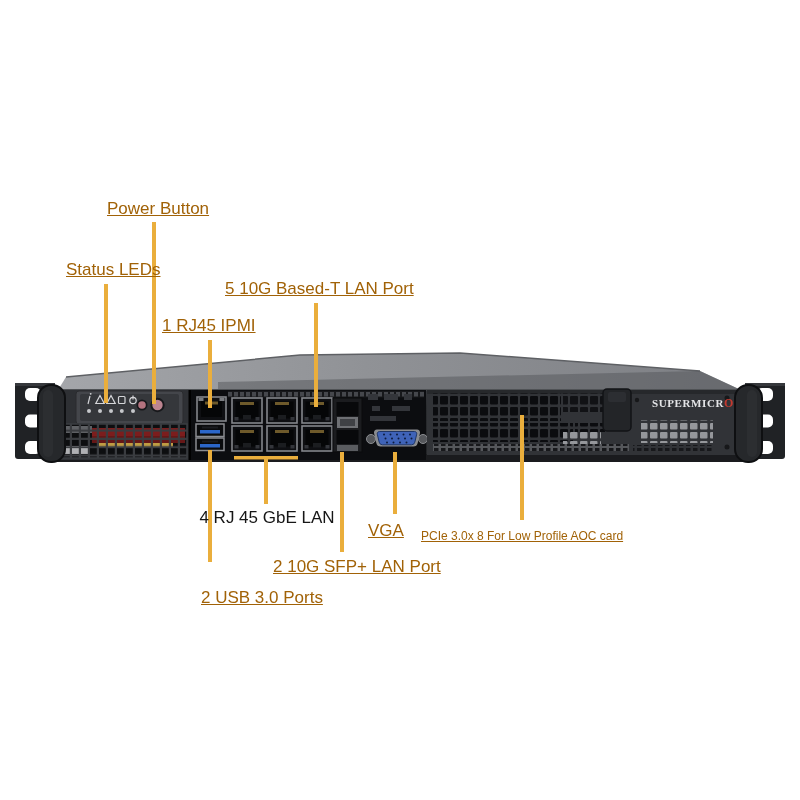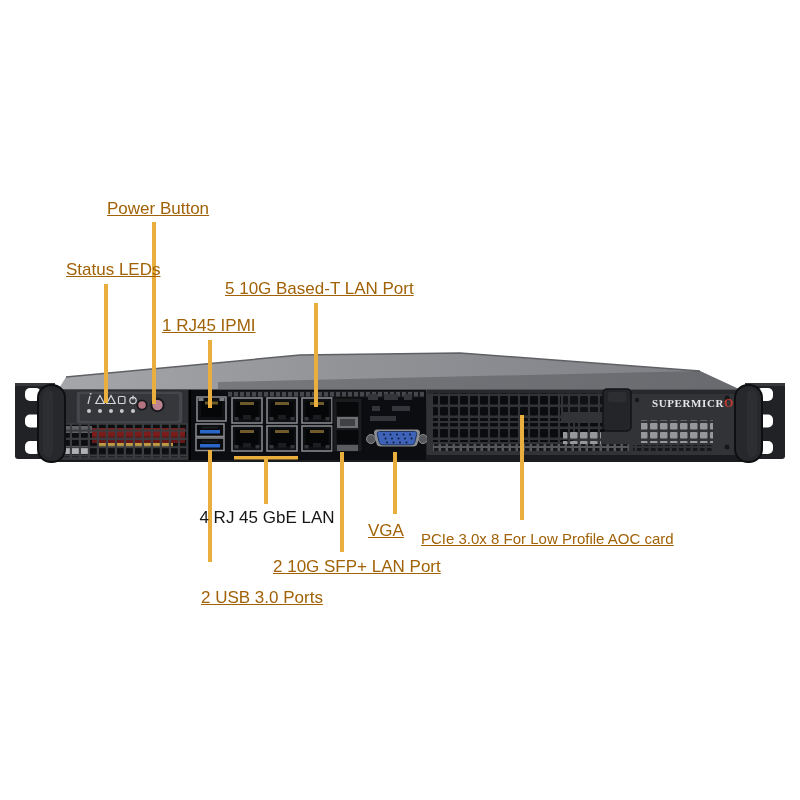--- a/index.html
+++ b/index.html
@@ -1,20 +1,20 @@
 <!DOCTYPE html>
 <html><head>
 <meta charset="utf-8">
 <style>
   html,body{margin:0;padding:0;background:#fff;}
   .stage{position:relative;width:800px;height:800px;background:#ffffff;overflow:hidden;
          font-family:"Liberation Sans",sans-serif;}
   svg.chassis{position:absolute;left:0;top:0;}
   .lbl{position:absolute;color:#a16207;font-size:17px;line-height:1.15;white-space:nowrap;text-decoration:underline;}
-  .lbl.small{font-size:15px;}
+  .lbl.small{font-size:12px;}
   .lbl-center{position:absolute;color:#161616;font-size:17px;line-height:1.15;text-align:center;}
   .lbl-center div{white-space:nowrap;}
   .logo{position:absolute;left:652px;top:396px;font-family:Liberation Serif, serif;
         font-weight:bold;font-size:11px;letter-spacing:0.6px;color:#E4E5E7;}
   .logo .o{color:#C23A30;font-size:12px;}
 </style>
 </head>
 <body>
 
 <div class="stage">

